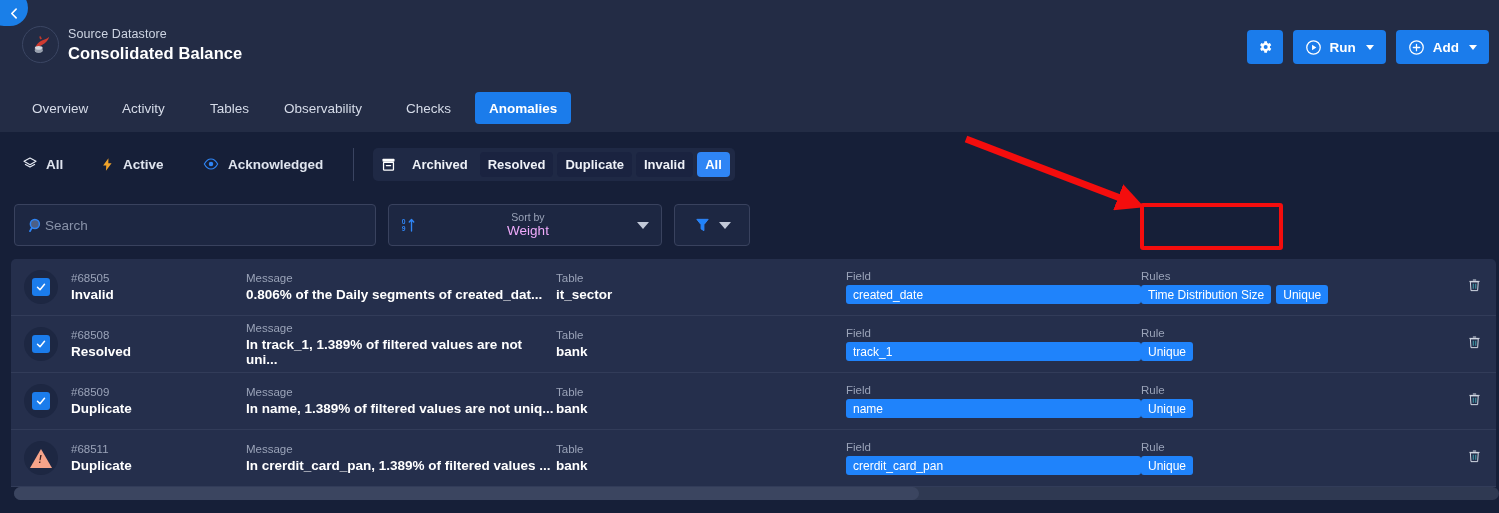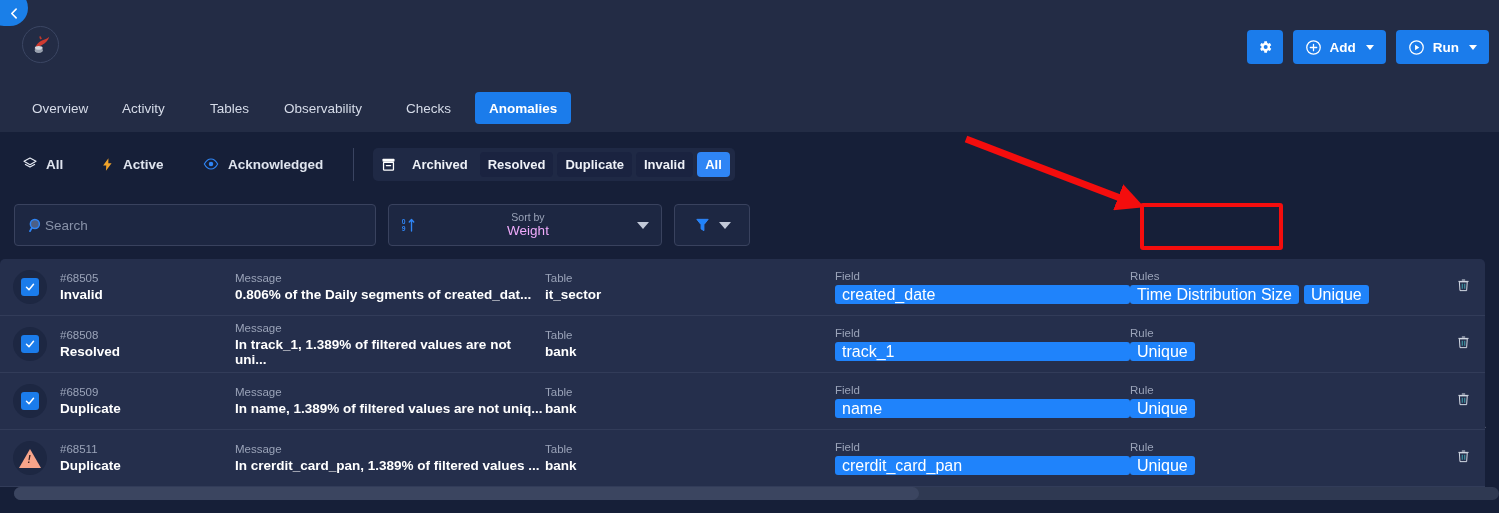--- a/index.html
+++ b/index.html
@@ -138,21 +138,21 @@
   .pg-size { display:flex; align-items:flex-end; gap:7px; cursor:pointer; border-bottom:1px solid #77809a; padding-bottom:2px;}
   .pg-size span { font-size:13.5px; color:#e6eaf3; }
   .pg-help {
     width:17px;height:17px;border-radius:50%;border:1.6px solid #2f85f5;color:#2f85f5;
     display:flex;align-items:center;justify-content:center;font-size:11px;font-weight:bold;cursor:pointer;
   }
   .pg-range { font-size:13.5px; color:#e6eaf3; }
   .pg-arrow { font-size:19px; color:#d7dde9; cursor:pointer; padding: 0 3px; line-height:1; }
 
   
-  .table { position:absolute; left:0; top:259px; width:1485px; }
+  .table { position:absolute; left:11px; top:259px; width:1485px; }
   .row {
     position:relative; height:57px; background:#252f4c; border-bottom:1px solid #323c59;
     display:flex; align-items:center;
   }
   .row:first-child { border-radius: 5px 5px 0 0; }
   .cb-wrap { width:60px; display:flex; align-items:center; justify-content:center; }
   .cb-circle {
     width:34px;height:34px;border-radius:50%;background:#1d2742;
     display:flex;align-items:center;justify-content:center; cursor:pointer;
   }
@@ -171,21 +171,21 @@
   .val { font-size:13.5px; color:#ffffff; font-weight:bold; }
 
   .c-id { width:175px; }
   .c-msg { width:310px; }
   .c-tbl { width:290px; }
   .c-fld { width:295px; }
   .c-rule { flex:1; }
 
   .tag {
     display:inline-flex; align-items:center; height:19px; padding: 0 7px; border-radius:3px;
-    background:#1f83fb; color:#fff; font-size:16px; white-space:nowrap;
+    background:#1f83fb; color:#fff; font-size:12px; white-space:nowrap;
   }
   .tags { display:flex; gap:5px; }
   .trash { position:absolute; right:14px; top:50%; transform:translateY(-50%); cursor:pointer; }
 
   
   .hscroll { position:absolute; left:14px; top:487px; width:1485px; height:13px; background:#2f3952; border-radius:7px; }
   .hscroll-thumb { position:absolute; left:0; top:0; width:905px; height:13px; background:#3b4560; border-radius:7px; cursor:pointer; }
 
   
   .annot { position:absolute; left:0; top:0; width:1499px; height:513px; pointer-events:none; }
@@ -204,44 +204,48 @@
   <div class="ds-logo">
     <svg width="22" height="22" viewBox="0 0 24 24">
       <path d="M11 2 C10 3 10 5 11.5 6 L13 5 Z" fill="#c0392b"></path>
       <path d="M6 16 C6 12 9 9 13 7 C16 6 19 5 21 3 C20 7 17 10 13 12 C10 13.5 8 15 7 17 Z" fill="#cf3b31"></path>
       <ellipse cx="9.5" cy="18" rx="4.2" ry="2.2" fill="#b9bfca"></ellipse>
       <path d="M5.3 15 C5.3 16.2 7.2 17.2 9.5 17.2 C11.8 17.2 13.7 16.2 13.7 15 L13.7 18.4 C13.7 19.6 11.8 20.6 9.5 20.6 C7.2 20.6 5.3 19.6 5.3 18.4 Z" fill="#98a0ae"></path>
       <ellipse cx="9.5" cy="15" rx="4.2" ry="2" fill="#d3d8e0"></ellipse>
     </svg>
   </div>
 
+  <div class="ds-title-wrap">
+    <div class="ds-sub">Source Datastore</div>
+    <div class="ds-name">Consolidated Balance</div>
+  </div>
 
   <div class="hdr-actions">
     <button class="btn-blue btn-icon-only" title="Settings">
       <svg width="16" height="16" viewBox="0 0 24 24">
         <path fill="#ffffff" d="M19.4 13a7.6 7.6 0 0 0 0-2l2-1.5-2-3.4-2.4 1a7.7 7.7 0 0 0-1.7-1L15 3.4h-4l-.3 2.6a7.7 7.7 0 0 0-1.7 1l-2.4-1-2 3.4L6.6 11a7.6 7.6 0 0 0 0 2l-2 1.5 2 3.4 2.4-1c.5.4 1.1.8 1.7 1l.3 2.6h4l.3-2.6c.6-.3 1.2-.6 1.7-1l2.4 1 2-3.4Z"></path>
         <circle cx="13" cy="12" r="3" fill="#1b7ceb"></circle>
       </svg>
     </button>
 
     <button class="btn-blue">
       <svg width="17" height="17" viewBox="0 0 24 24">
         <circle cx="12" cy="12" r="9.5" fill="none" stroke="#fff" stroke-width="1.8"></circle>
-        <path d="M12 7.5v9M7.5 12h9" stroke="#fff" stroke-width="1.8" stroke-linecap="round"></path>
-      </svg>
-      <span>Add</span>
+        <path d="M10 8.2 L16 12 L10 15.8 Z" fill="#fff"></path>
+      </svg>
+      <span>Run</span>
       <i class="caret-d"></i>
     </button>
 
     <button class="btn-blue">
       <svg width="17" height="17" viewBox="0 0 24 24">
         <circle cx="12" cy="12" r="9.5" fill="none" stroke="#fff" stroke-width="1.8"></circle>
-        <path d="M10 8.2 L16 12 L10 15.8 Z" fill="#fff"></path>
-      </svg>
-      <span>Run</span>
+        <path d="M12 7.5v9M7.5 12h9" stroke="#fff" stroke-width="1.8" stroke-linecap="round"></path>
+      </svg>
+      <span>Add</span>
       <i class="caret-d"></i>
     </button>
   </div>
 </div>
 
 <div class="tabs">
   <div class="tab" style="left:18px">Overview</div>
   <div class="tab" style="left:108px">Activity</div>
   <div class="tab" style="left:196px">Tables</div>
   <div class="tab" style="left:270px">Observability</div>

